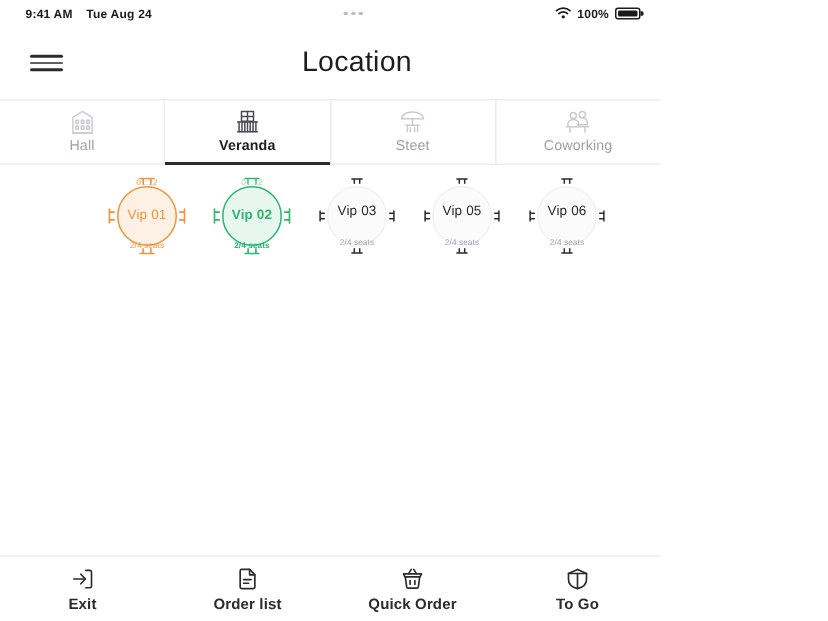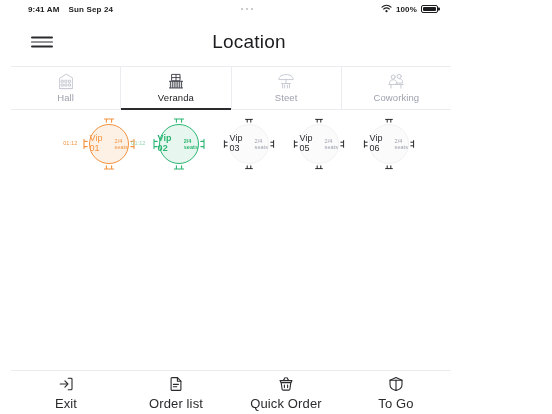--- a/index.html
+++ b/index.html
@@ -13,21 +13,20 @@
     -webkit-font-smoothing: antialiased;
   }
 
   .device {
     position: relative;
     width: 440px;
     height: 414px;
     background: #ffffff;
     display: flex;
     flex-direction: column;
-    margin-left: 11px;
   }
 
   
   .statusbar {
     height: 18px;
     flex: 0 0 18px;
     display: flex;
     align-items: center;
     padding: 0 13px 0 17px;
     font-size: 8px;
@@ -115,21 +114,21 @@
     position: relative;
     cursor: pointer;
     border-right: 1px solid #ececf0;
   }
   .tab:last-child { border-right: none; }
   .tab-label {
     font-size: 9.5px;
     color: #9ea0ad;
     letter-spacing: 0.01em;
   }
-  .tab.active .tab-label { color: #1d1d20; }
+  .tab.active .tab-label { color: #1d1d20; font-weight: bold; }
   .tab.active::after {
     content: "";
     position: absolute;
     left: 0; right: 0; bottom: -1px;
     height: 2px;
     background: #2b2b2e;
   }
   .tab-icon { width: 20px; height: 17px; display: block; }
   .tab-icon svg { display: block; width: 100%; height: 100%; }
 
@@ -151,23 +150,23 @@
     height: 52px;
     flex: 0 0 52px;
     cursor: pointer;
   }
   .table-disc {
     position: absolute;
     left: 6px; top: 6px;
     width: 40px; height: 40px;
     border-radius: 50%;
     display: flex;
-    flex-direction: row;
+    flex-direction: column;
     align-items: center;
-    justify-content: flex-end;
+    justify-content: center;
     z-index: 2;
     gap: 12px;
   }
   
   .chair {
     position: absolute;
     z-index: 1;
   }
   .chair.top, .chair.bottom {
     left: 50%;
@@ -213,31 +212,31 @@
     flex: 1 1 0;
     display: flex;
     flex-direction: column;
     align-items: center;
     justify-content: center;
     gap: 3px;
     cursor: pointer;
   }
   .nav-icon { width: 18px; height: 18px; }
   .nav-icon svg { display: block; width: 100%; height: 100%; }
-  .nav-label { font-size: 13px; color: #2b2b2e; letter-spacing: 0.01em; }
+  .nav-label { font-size: 10px; color: #2b2b2e; letter-spacing: 0.01em; font-weight: bold; }
 </style>
 </head>
 <body>
 
 <div class="device">
 
   <div class="statusbar">
     <div class="sb-left">
       <span>9:41 AM</span>
-      <span>Sun Sep 24</span>
+      <span>Tue Aug 24</span>
     </div>
     <div class="sb-center">
       <span class="sb-dots">
           <i></i>
           <i></i>
           <i></i>
         </span>
     </div>
     <div class="sb-right">
       <span>

